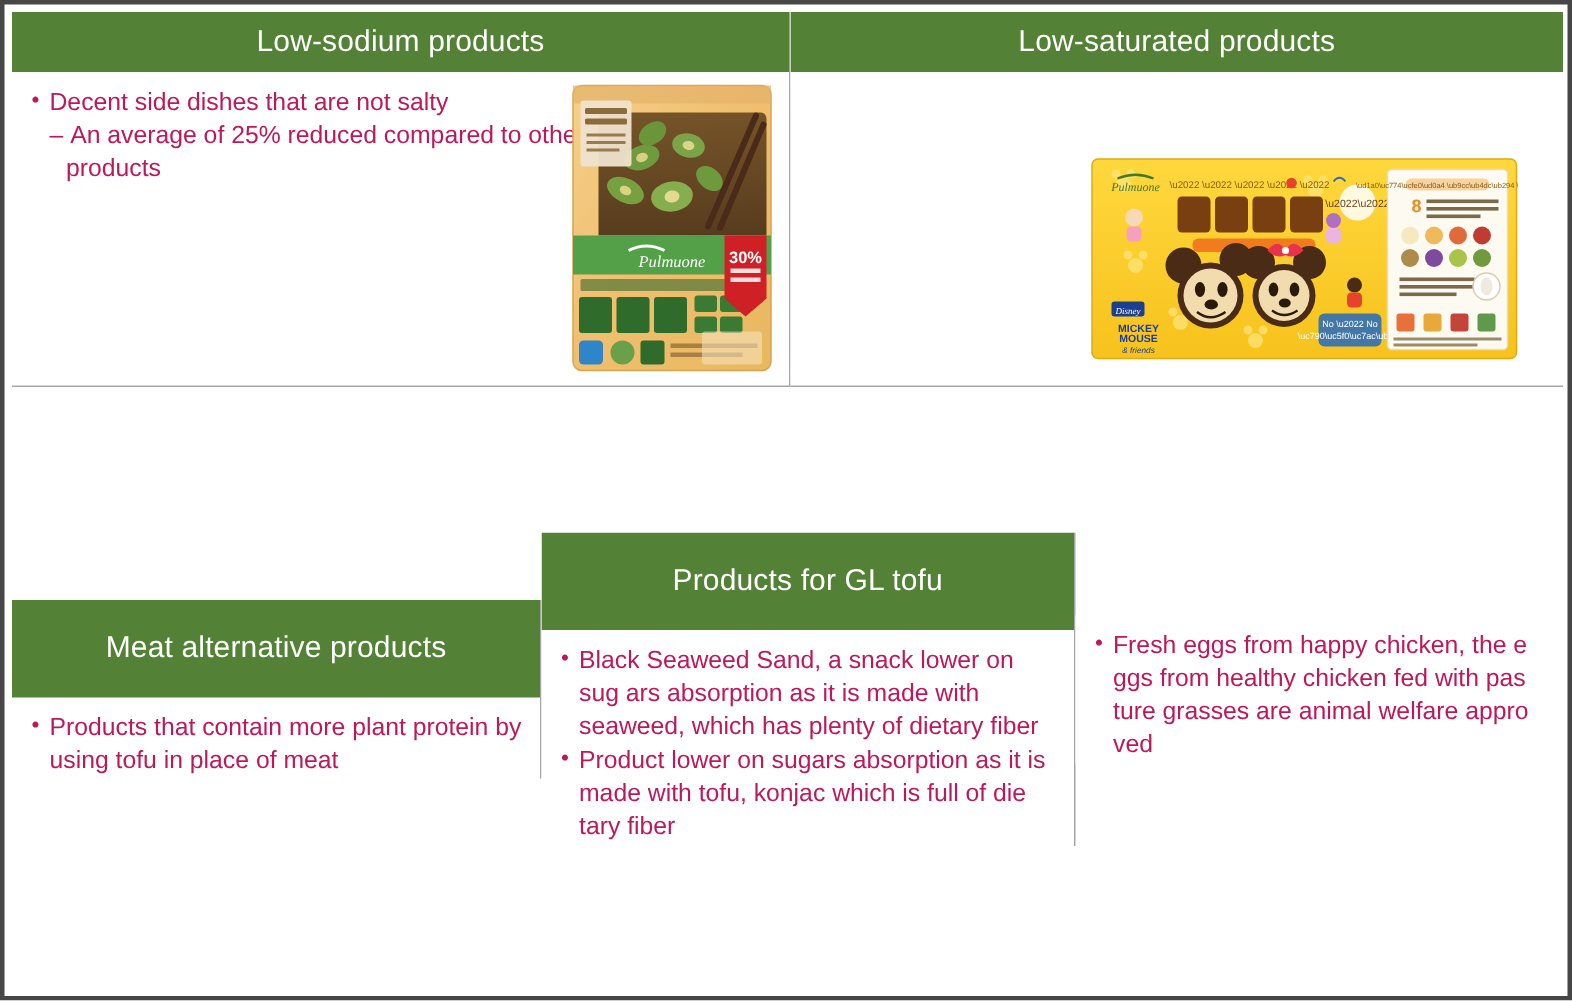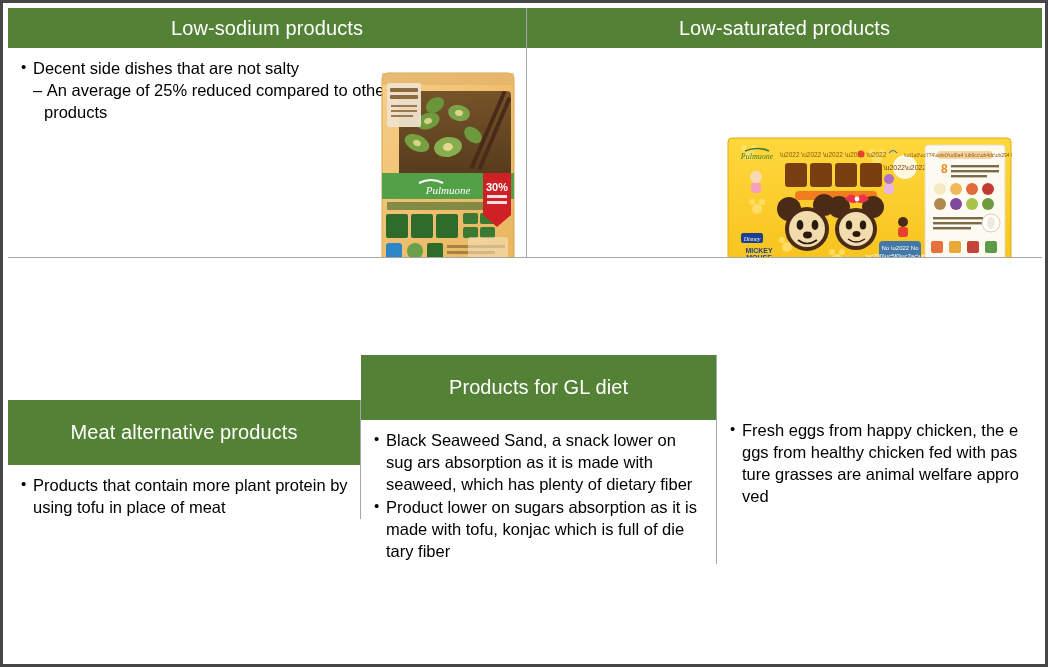--- a/index.html
+++ b/index.html
@@ -44,21 +44,21 @@
     flex-direction: column;
     border-right: 1.5px solid #a6a6a6;
     border-bottom: 1.5px solid #a6a6a6;
     background: #ffffff;
     overflow: hidden;
   }
   .cell.last { border-right: none; }
   .row-bottom .cell { border-bottom: none; }
 
   .c1 { width: 519px; justify-content: space-between; }
-  .c2 { width: 515px; gap: 16px; }
+  .c2 { width: 515px; }
   .b1 { width: 353px; }
   .b2 { width: 356px; }
   .b3 { width: 325px; }
 
   .hdr {
     background: #538135;
     color: #ffffff;
     display: flex;
     align-items: center;
     justify-content: center;
@@ -77,21 +77,21 @@
     flex: 1 1 auto;
     position: relative;
     padding: 10px 12px 0 12px;
     box-sizing: border-box;
   }
 
   ul.bullets {
     list-style: none;
     margin: 0;
     padding: 0;
-    color: #000000;
+    color: #be185d;
     font-size: 16.5px;
     line-height: 1.33;
   }
   ul.bullets > li {
     position: relative;
     padding-left: 13px;
     margin-bottom: 1px;
   }
   ul.bullets > li::before {
     content: "\2022";
@@ -102,21 +102,21 @@
   }
   .sub {
     display: block;
     padding-left: 11px;
     text-indent: -11px;
     margin-top: 0px;
   }
   .dash::before { content: "\2013\00a0"; }
 
   
-  .art { position: absolute; margin-top: 16px; }
+  .art { position: absolute; }
 
   .art-pouch1   { left: 365px; top: 5px;  width: 150px; height: 198px; }
   .art-cookie   { left: 200px; top: 57px; width: 285px; height: 135px; }
   .art-tofu     { left: 84px;  top: 92px; width: 196px; height: 222px; }
   .art-rice     { left: 38px;  top: 155px; width: 132px; height: 160px; }
   .art-seaweed  { left: 186px; top: 162px; width: 136px; height: 155px; }
   .art-eggs     { left: 5px;   top: 155px; width: 290px; height: 140px; }
 
   svg { display: block; }
 </style>
@@ -445,21 +445,21 @@
                 <rect x="80" y="192" width="20" height="14" rx="2" fill="#b5782c" opacity="0.75"></rect>
                 <rect x="104" y="192" width="18" height="14" rx="2" fill="#3f7a3a" opacity="0.7"></rect>
                 <text x="170" y="198" font-size="6" fill="#7a5c24" text-anchor="middle">400g</text>
               </g>
             </svg>
           </div>
         </div>
       </div>
 
       <div class="cell b2">
-        <div class="hdr hdr-bot">Products for GL diet</div>
+        <div class="hdr hdr-bot">Products for GL tofu</div>
         <div class="body">
           <ul class="bullets">
             <li>
               <span>Black Seaweed Sand, a snack lower on sug ars absorption as it is made with seaweed, which has plenty of dietary fiber</span>
             </li>
             <li>
               <span>Product lower on sugars absorption as it is made with tofu, konjac which is full of die tary fiber</span>
             </li>
           </ul>
 

